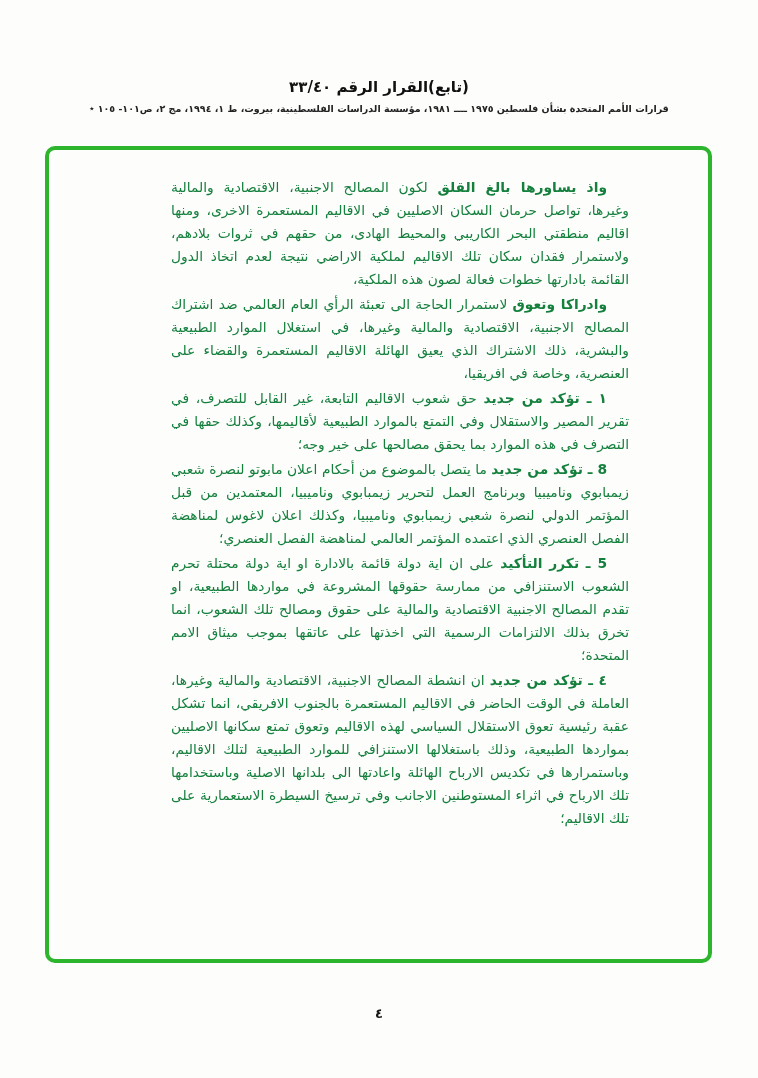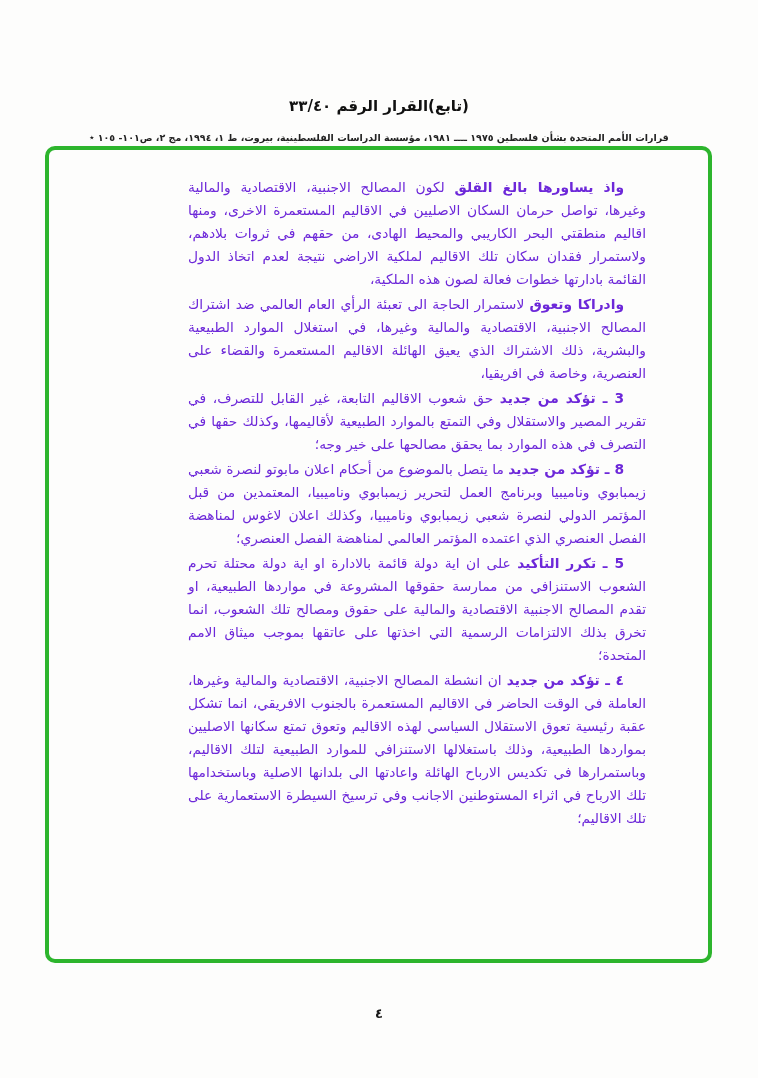--- a/index.html
+++ b/index.html
@@ -22,49 +22,48 @@
     top: 78px;
     left: 0;
     width: 100%;
     text-align: center;
     direction: rtl;
   }
   .page-title {
     font-size: 15px;
     font-weight: bold;
     color: #101010;
-    margin-top: 19px;
   }
   .source-citation {
-    margin-top: 17px;
+    margin-top: 7px;
     font-size: 9.5px;
     font-weight: bold;
     color: #222222;
     letter-spacing: 0.1px;
   }
   .highlight-frame {
     position: absolute;
     left: 45px;
     top: 146px;
     width: 667px;
     height: 817px;
     border: 4px solid #2db52d;
     border-radius: 10px;
     background: transparent;
   }
   .text-block {
     position: absolute;
     top: 176px;
-    left: 188px;
+    left: 171px;
     width: 458px;
     direction: rtl;
     text-align: justify;
     font-size: 13.8px;
     line-height: 23px;
-    color: #6d28d9;
+    color: #15803d;
   }
   .para {
     text-indent: 22px;
     margin-bottom: 2px;
   }
   .para .lead {
     font-weight: bold;
   }
   .page-footer {
     position: absolute;
@@ -87,21 +86,21 @@
     <div class="source-citation">قرارات الأمم المتحدة بشأن فلسطين ١٩٧٥ ــــ ١٩٨١، مؤسسة الدراسات الفلسطينية، بيروت، ط ١، ١٩٩٤، مج ٢، ص١٠١- ١٠٥ ٭</div>
   </div>
 
   <div class="highlight-frame" style="border-color: rgb(45, 181, 45);"></div>
 
   <div class="text-block">
     <p class="para"><span class="lead">واذ يساورها بالغ القلق</span> <span>لكون المصالح الاجنبية، الاقتصادية والمالية وغيرها، تواصل حرمان السكان الاصليين في الاقاليم المستعمرة الاخرى، ومنها اقاليم منطقتي البحر الكاريبي والمحيط الهادى، من حقهم في ثروات بلادهم، ولاستمرار فقدان سكان تلك الاقاليم لملكية الاراضي نتيجة لعدم اتخاذ الدول القائمة بادارتها خطوات فعالة لصون هذه الملكية،</span></p>
 
     <p class="para"><span class="lead">وادراكا وتعوق</span> <span>لاستمرار الحاجة الى تعبئة الرأي العام العالمي ضد اشتراك المصالح الاجنبية، الاقتصادية والمالية وغيرها، في استغلال الموارد الطبيعية والبشرية، ذلك الاشتراك الذي يعيق الهائلة الاقاليم المستعمرة والقضاء على العنصرية، وخاصة في افريقيا،</span></p>
 
-    <p class="para"><span class="lead">3 ـ تؤكد من جديد</span> <span>حق شعوب الاقاليم التابعة، غير القابل للتصرف، في تقرير المصير والاستقلال وفي التمتع بالموارد الطبيعية لأقاليمها، وكذلك حقها في التصرف في هذه الموارد بما يحقق مصالحها على خير وجه؛</span></p>
+    <p class="para"><span class="lead">١ ـ تؤكد من جديد</span> <span>حق شعوب الاقاليم التابعة، غير القابل للتصرف، في تقرير المصير والاستقلال وفي التمتع بالموارد الطبيعية لأقاليمها، وكذلك حقها في التصرف في هذه الموارد بما يحقق مصالحها على خير وجه؛</span></p>
 
     <p class="para"><span class="lead">8 ـ تؤكد من جديد</span> <span>ما يتصل بالموضوع من أحكام اعلان مابوتو لنصرة شعبي زيمبابوي وناميبيا وبرنامج العمل لتحرير زيمبابوي وناميبيا، المعتمدين من قبل المؤتمر الدولي لنصرة شعبي زيمبابوي وناميبيا، وكذلك اعلان لاغوس لمناهضة الفصل العنصري الذي اعتمده المؤتمر العالمي لمناهضة الفصل العنصري؛</span></p>
 
     <p class="para"><span class="lead">5 ـ تكرر التأكيد</span> <span>على ان اية دولة قائمة بالادارة او اية دولة محتلة تحرم الشعوب الاستنزافي من ممارسة حقوقها المشروعة في مواردها الطبيعية، او تقدم المصالح الاجنبية الاقتصادية والمالية على حقوق ومصالح تلك الشعوب، انما تخرق بذلك الالتزامات الرسمية التي اخذتها على عاتقها بموجب ميثاق الامم المتحدة؛</span></p>
 
     <p class="para"><span class="lead">٤ ـ تؤكد من جديد</span> <span>ان انشطة المصالح الاجنبية، الاقتصادية والمالية وغيرها، العاملة في الوقت الحاضر في الاقاليم المستعمرة بالجنوب الافريقي، انما تشكل عقبة رئيسية تعوق الاستقلال السياسي لهذه الاقاليم وتعوق تمتع سكانها الاصليين بمواردها الطبيعية، وذلك باستغلالها الاستنزافي للموارد الطبيعية لتلك الاقاليم، وباستمرارها في تكديس الارباح الهائلة واعادتها الى بلدانها الاصلية وباستخدامها تلك الارباح في اثراء المستوطنين الاجانب وفي ترسيخ السيطرة الاستعمارية على تلك الاقاليم؛</span></p>
   </div>
 
   <div class="page-footer">٤</div>
 

